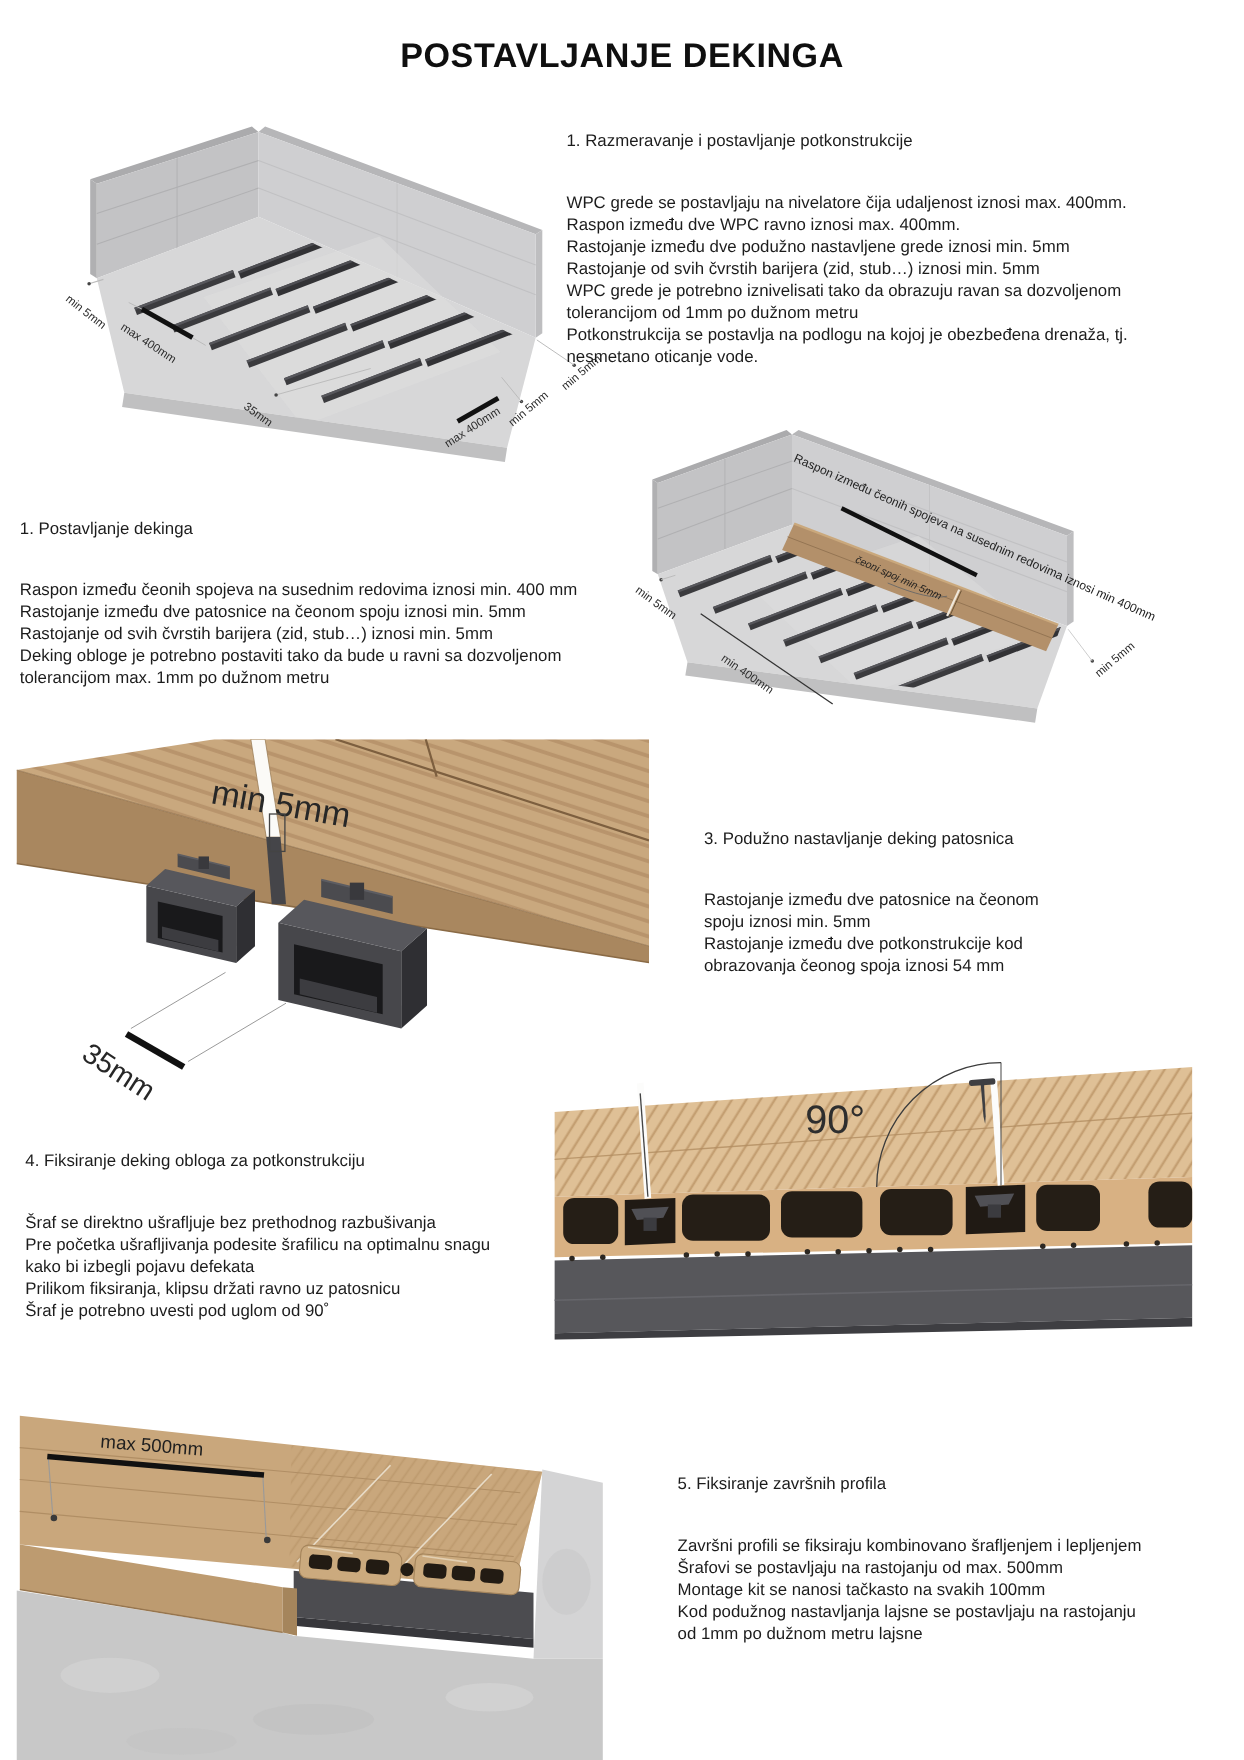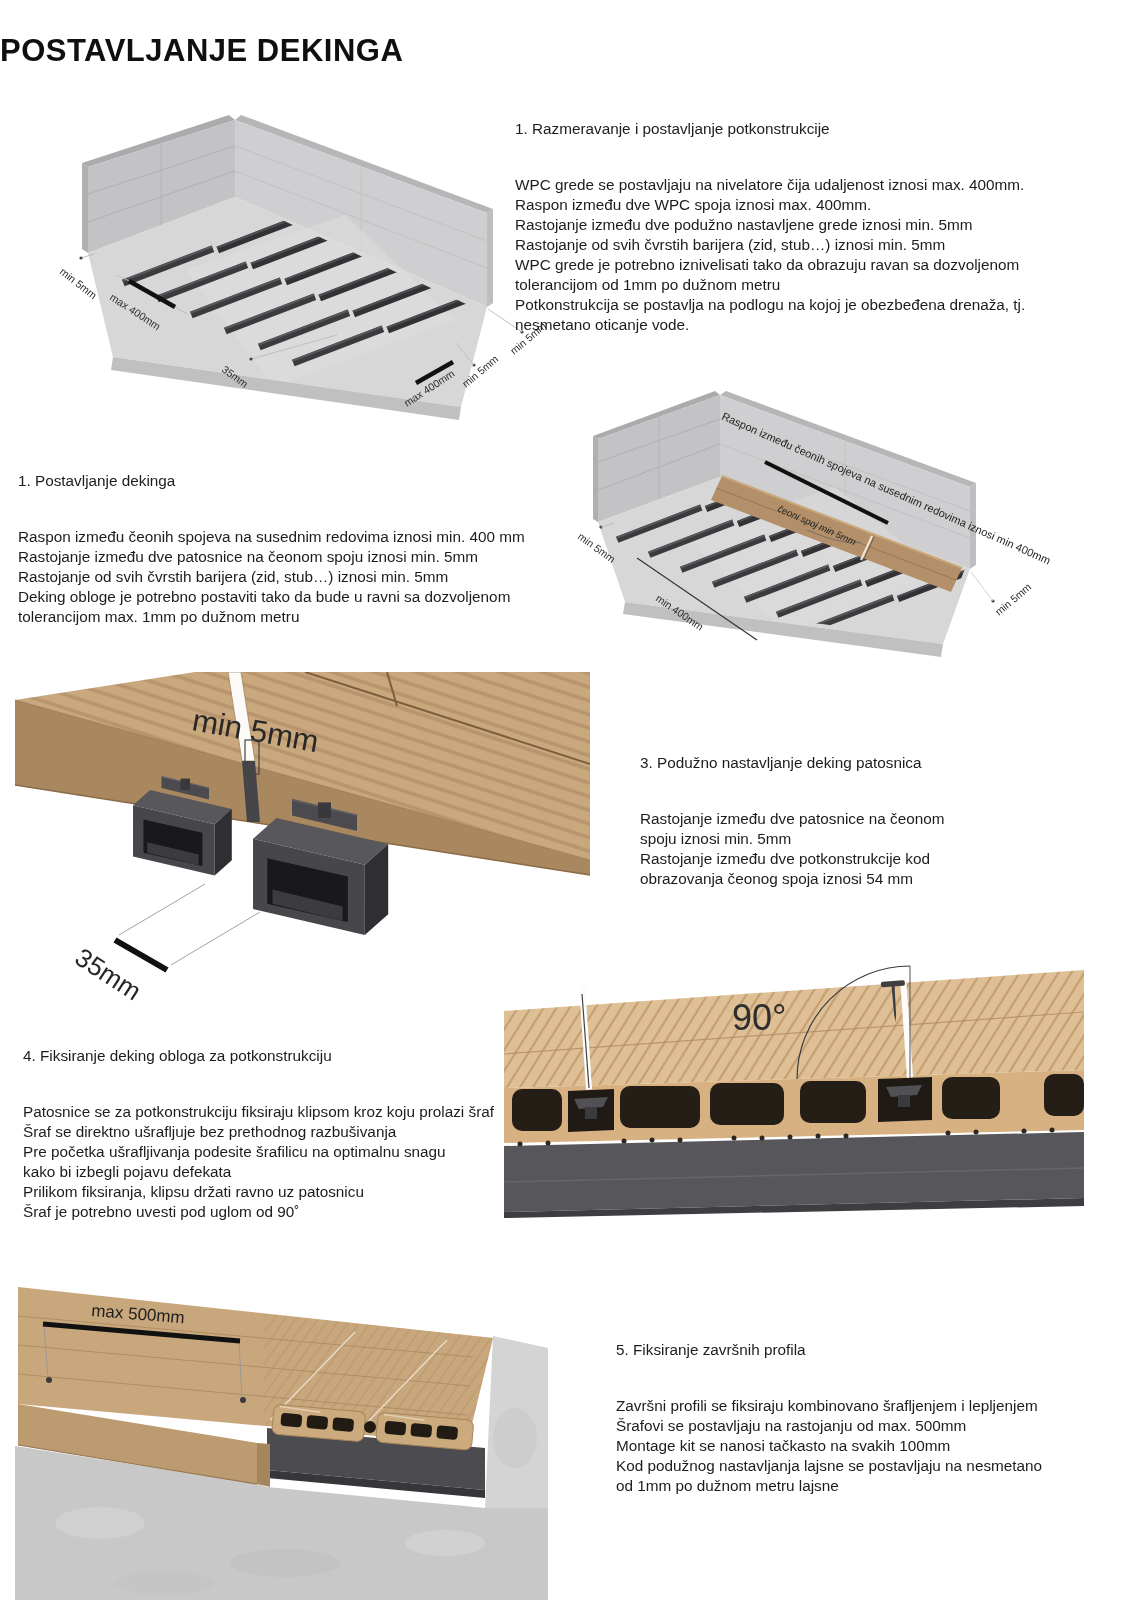--- a/index.html
+++ b/index.html
@@ -1,18 +1,18 @@
 <!DOCTYPE html>
 <html><head>
 <meta charset="utf-8">
 <style>
   html,body{margin:0;padding:0;background:#ffffff;}
   #canvas{position:relative;width:1131px;height:1600px;background:#fff;overflow:hidden;
           font-family:"Liberation Sans",sans-serif;color:#1c1c1c;}
-  .title{position:absolute;left:0;right:0;top:33px;
+  .title{position:absolute;left:0;right:0;top:33px;text-align:center;
          font-size:31px;font-weight:bold;letter-spacing:.5px;color:#0f0f0f;}
   .sec{position:absolute;}
   .sec-heading{font-size:15.3px;line-height:20px;white-space:nowrap;}
   .sec-body{margin-top:36px;}
   .ln{font-size:15.3px;line-height:20px;white-space:nowrap;}
   .fig{position:absolute;}
   svg text{font-family:"Liberation Sans",sans-serif;fill:#2b2b2b;}
   .dim{font-size:10.5px;}
   .dim-it{font-size:9.5px;font-style:italic;fill:#1f1f1f;}
   .walltxt{font-size:11px;fill:#222;}
@@ -88,21 +88,21 @@
         <line x1="463" y1="214" x2="497" y2="237" stroke="#bbbbbb" stroke-width="0.9"></line>
         <text class="dim" transform="translate(489,260) rotate(-40)">min 5mm</text>
       </g>
     </svg>
   </div>
 
   <div class="sec" style="left:515px;top:119px">
     <div class="sec-heading">1. Razmeravanje i postavljanje potkonstrukcije</div>
     <div class="sec-body">
       <div class="ln">WPC grede se postavljaju na nivelatore čija udaljenost iznosi max. 400mm.</div>
-      <div class="ln">Raspon između dve WPC spoja iznosi max. 400mm.</div>
+      <div class="ln">Raspon između dve WPC ravno iznosi max. 400mm.</div>
       <div class="ln">Rastojanje između dve podužno nastavljene grede iznosi min. 5mm</div>
       <div class="ln">Rastojanje od svih čvrstih barijera (zid, stub…) iznosi min. 5mm</div>
       <div class="ln">WPC grede je potrebno iznivelisati tako da obrazuju ravan sa dozvoljenom</div>
       <div class="ln">tolerancijom od 1mm po dužnom metru</div>
       <div class="ln">Potkonstrukcija se postavlja na podlogu na kojoj je obezbeđena drenaža, tj.</div>
       <div class="ln">nesmetano oticanje vode.</div>
     </div>
   </div>
 
   <div class="sec" style="left:18px;top:471px">
@@ -232,21 +232,20 @@
       <div class="ln">Rastojanje između dve patosnice na čeonom</div>
       <div class="ln">spoju iznosi min. 5mm</div>
       <div class="ln">Rastojanje između dve potkonstrukcije kod</div>
       <div class="ln">obrazovanja čeonog spoja iznosi 54 mm</div>
     </div>
   </div>
 
   <div class="sec" style="left:23px;top:1046px">
     <div class="sec-heading">4. Fiksiranje deking obloga za potkonstrukciju</div>
     <div class="sec-body">
-      <div class="ln">Patosnice se za potkonstrukciju fiksiraju klipsom kroz koju prolazi šraf</div>
       <div class="ln">Šraf se direktno ušrafljuje bez prethodnog razbušivanja</div>
       <div class="ln">Pre početka ušrafljivanja podesite šrafilicu na optimalnu snagu</div>
       <div class="ln">kako bi izbegli pojavu defekata</div>
       <div class="ln">Prilikom fiksiranja, klipsu držati ravno uz patosnicu</div>
       <div class="ln">Šraf je potrebno uvesti pod uglom od 90˚</div>
     </div>
   </div>
 
   <div class="fig" style="left:504px;top:958px;width:580px;height:260px">
     <svg viewBox="0 0 580 260" width="580" height="260">
@@ -371,18 +370,18 @@
       </g>
     </svg>
   </div>
 
   <div class="sec" style="left:616px;top:1340px">
     <div class="sec-heading">5. Fiksiranje završnih profila</div>
     <div class="sec-body">
       <div class="ln">Završni profili se fiksiraju kombinovano šrafljenjem i lepljenjem</div>
       <div class="ln">Šrafovi se postavljaju na rastojanju od max. 500mm</div>
       <div class="ln">Montage kit se nanosi tačkasto na svakih 100mm</div>
-      <div class="ln">Kod podužnog nastavljanja lajsne se postavljaju na nesmetano</div>
+      <div class="ln">Kod podužnog nastavljanja lajsne se postavljaju na rastojanju</div>
       <div class="ln">od 1mm po dužnom metru lajsne</div>
     </div>
   </div>
 
 </div>
 
 </body></html>

